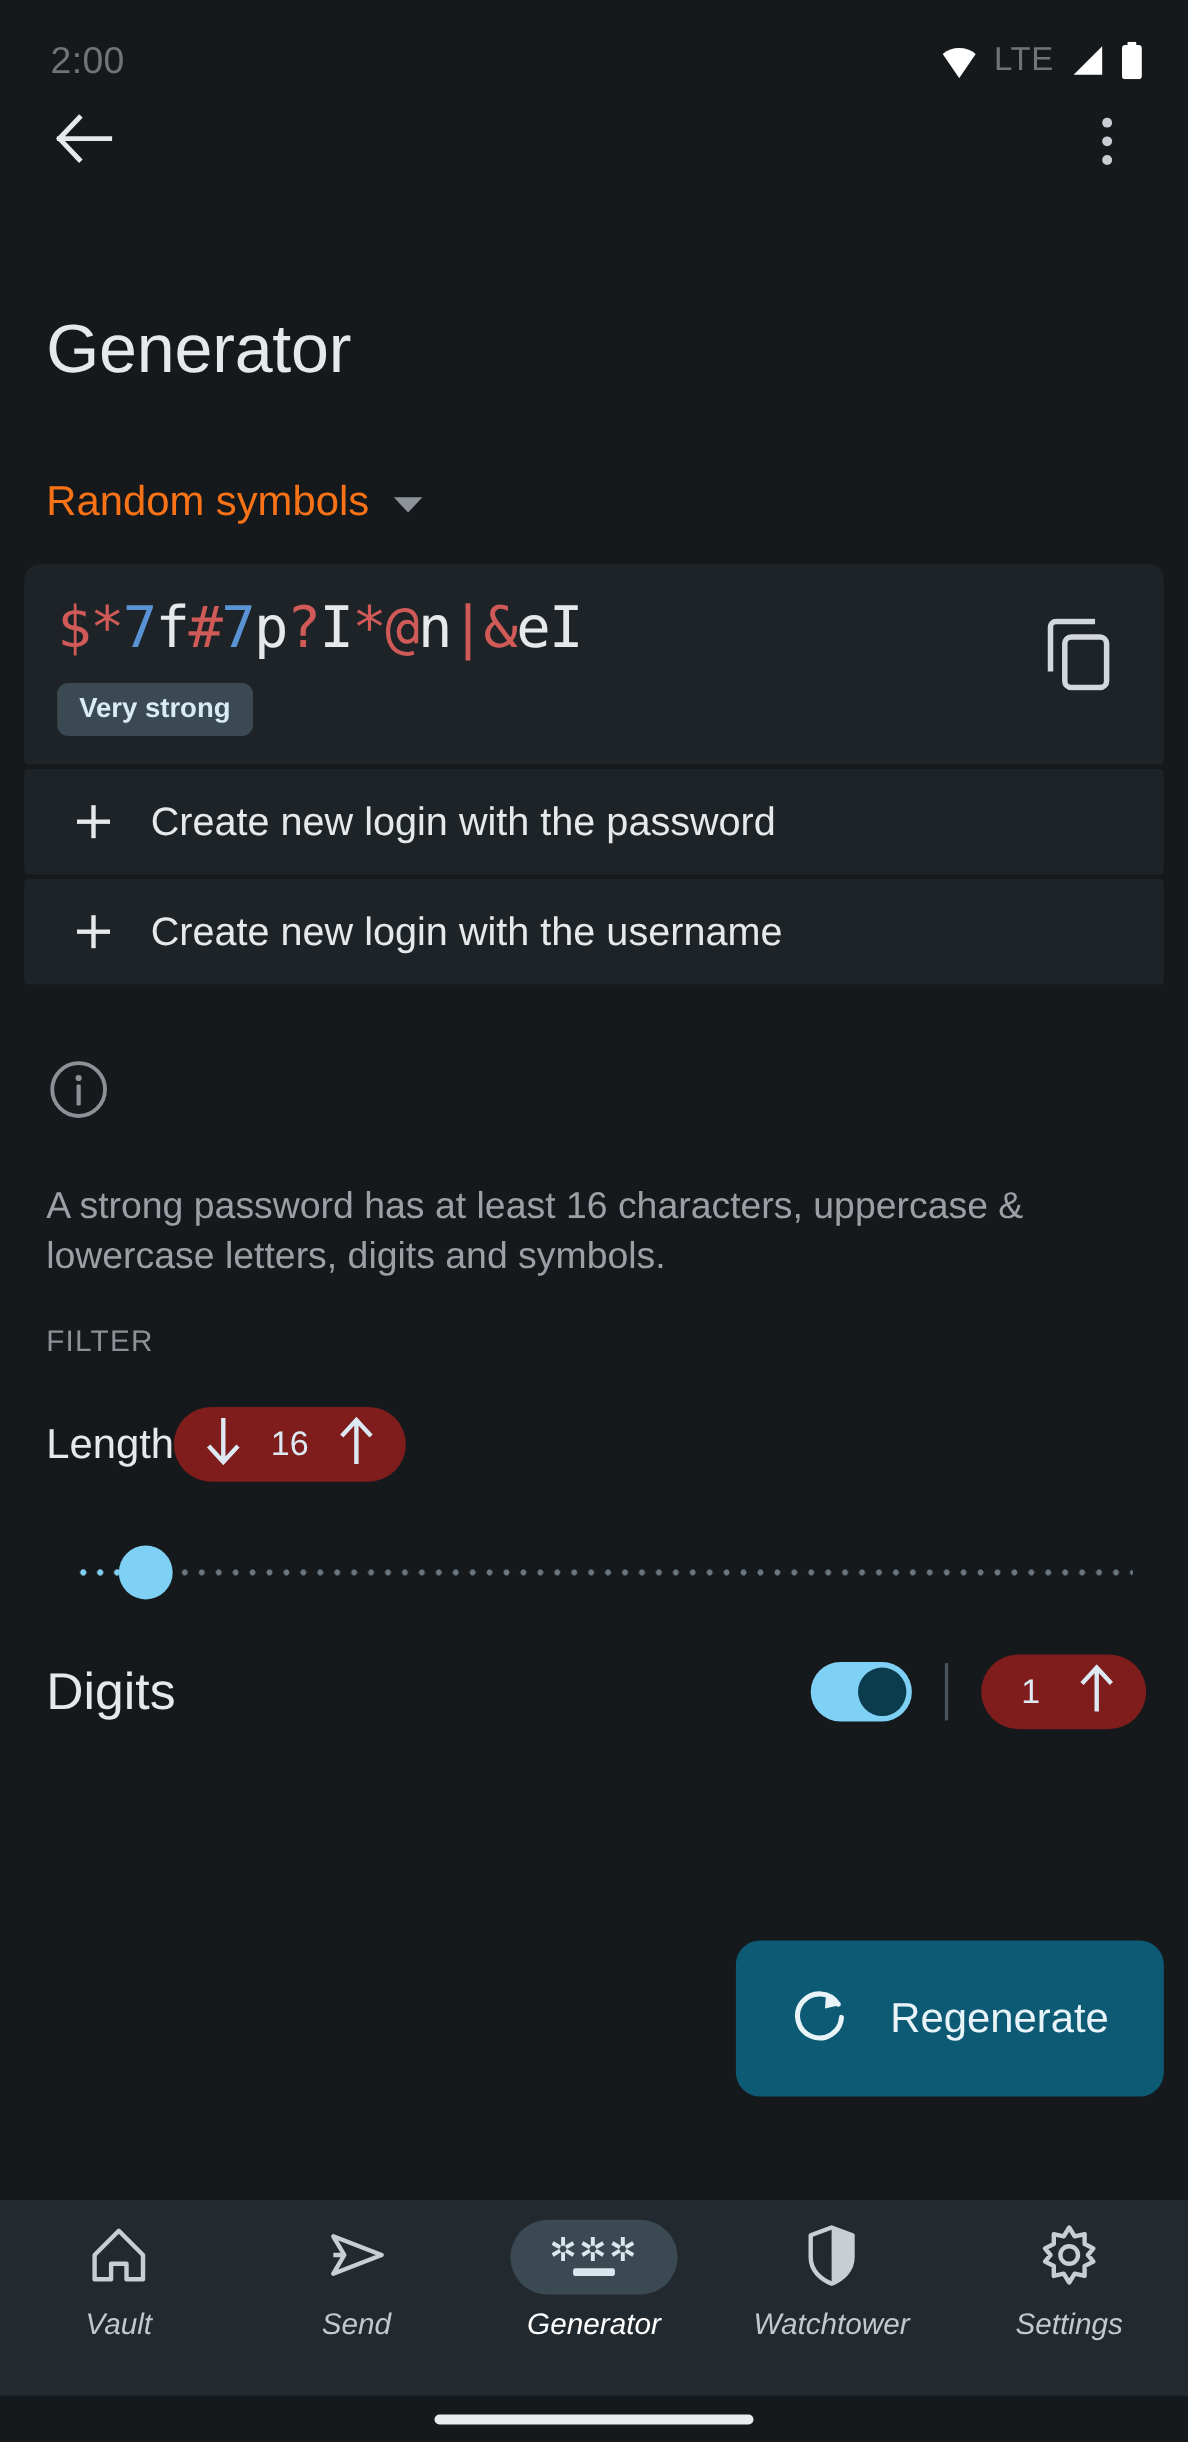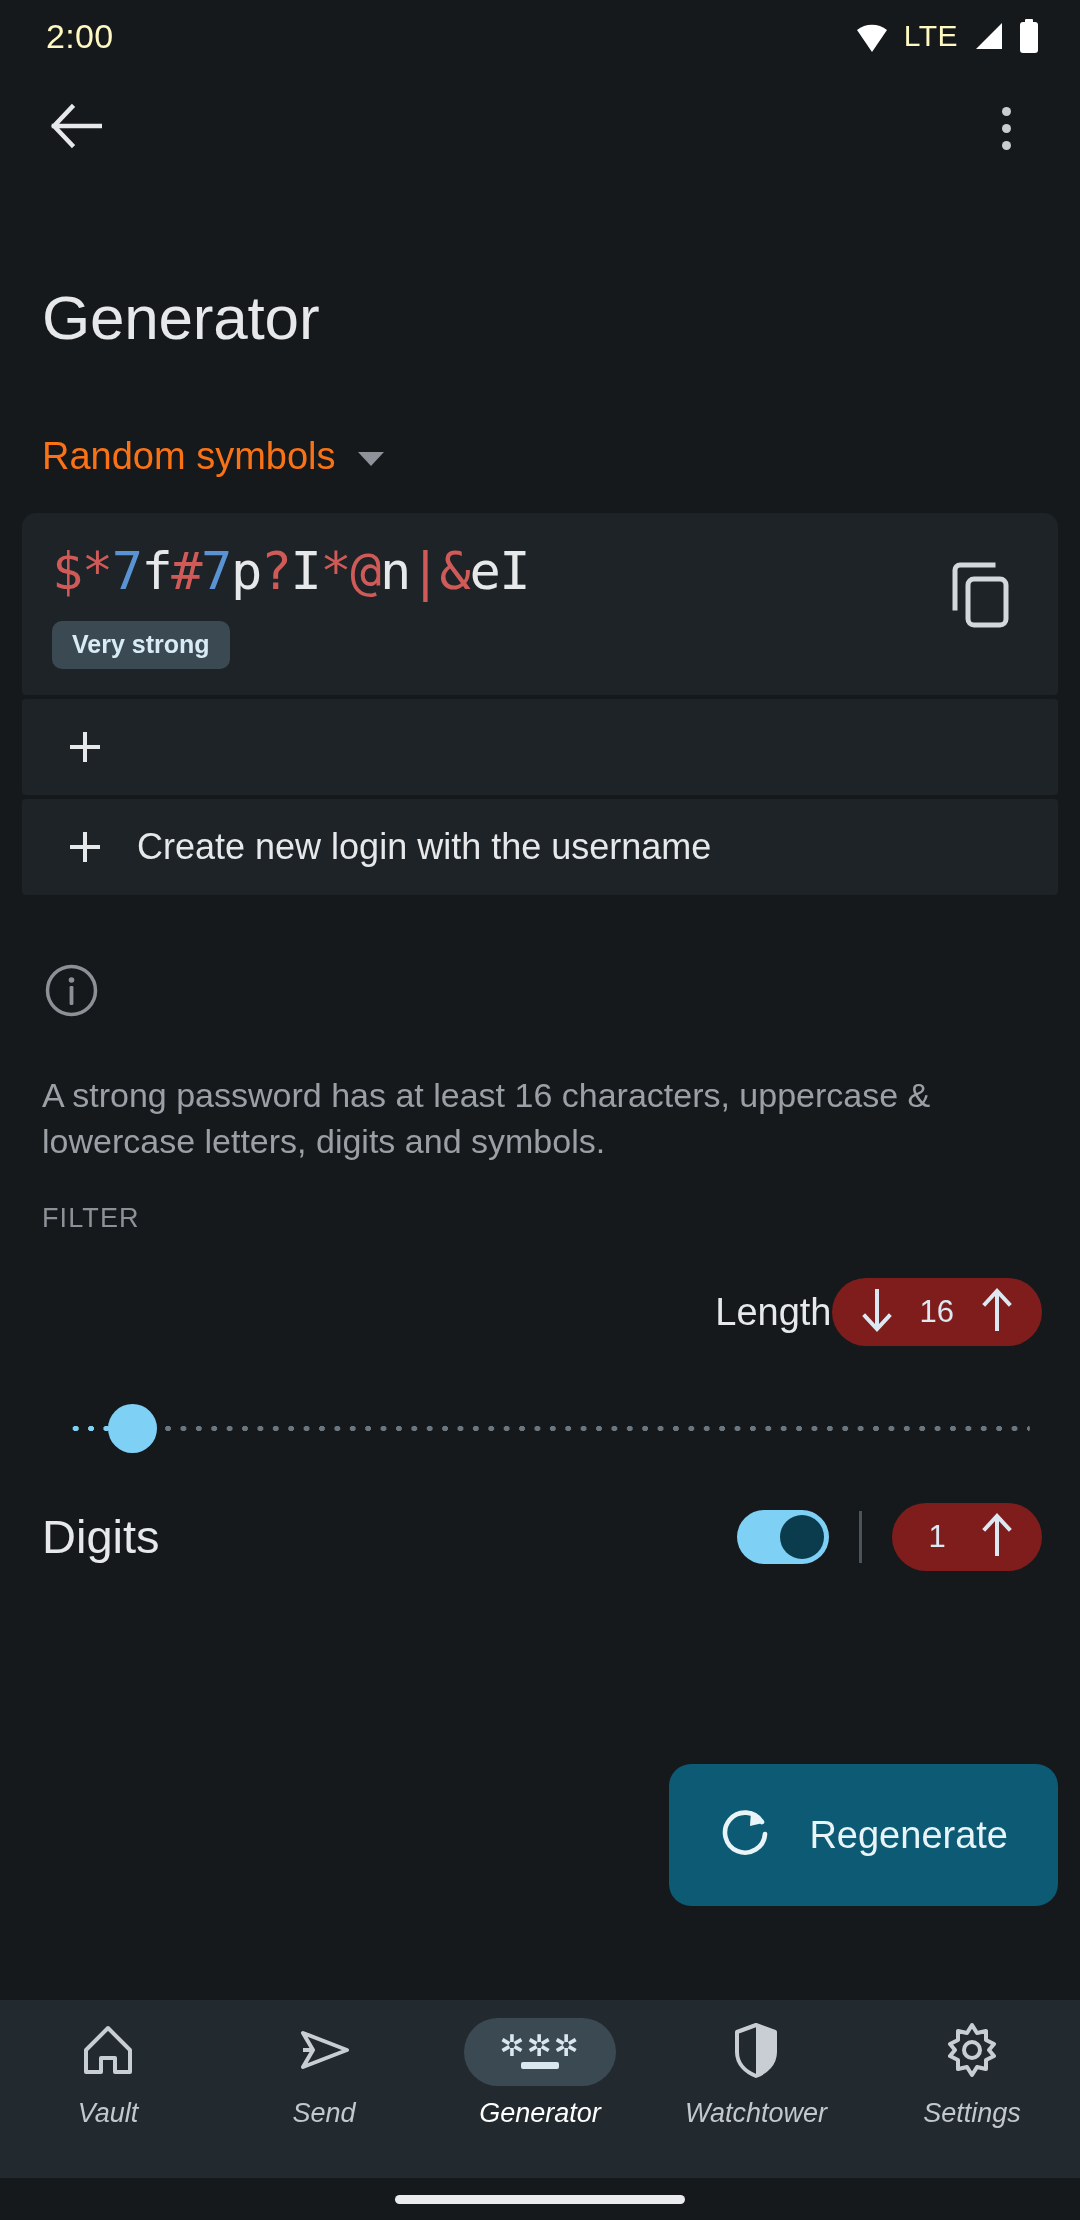--- a/index.html
+++ b/index.html
@@ -17,24 +17,24 @@
     background: #16191c;
     display: flex;
     flex-direction: column;
   }
 
   
   .statusbar {
     height: 72px;
     flex: none;
     display: flex;
-    align-items: center;
+    align-items: flex-end;
     justify-content: space-between;
     padding: 0 40px 0 46px;
-    color: #fef9c3;
+    color: #737373;
   }
   .status-clock {
     font-size: 34px;
     letter-spacing: .3px;
     line-height: 1;
   }
   .status-icons {
     display: flex;
     align-items: center;
     gap: 14px;
@@ -203,21 +203,21 @@
     font-size: 27px;
     letter-spacing: 1.1px;
     color: #8b9196;
   }
 
   
   .length-row {
     margin: 44px 0 0 0;
     display: flex;
     align-items: center;
-    justify-content: flex-end;
+    justify-content: flex-start;
     padding: 0 16px 0 20px;
   }
   .length-label {
     font-size: 38px;
     color: #e6e8ea;
     line-height: 1;
   }
   .stepper {
     background: #7f1d1d;
     border-radius: 34px;
@@ -451,20 +451,21 @@
           <svg width="62" height="66" viewBox="0 0 62 66">
             <path d="M6 46 L6 8 A5 5 0 0 1 11 3 L44 3" stroke="#d3d8dd" stroke-width="5" fill="none" stroke-linecap="square"></path>
             <rect x="19" y="17" width="38" height="46" rx="6" stroke="#d3d8dd" stroke-width="5" fill="none"></rect>
           </svg>
         </span>
       </div>
     </div>
 
     <div class="action-row">
       <span class="plus"></span>
+      <span class="action-label">Create new login with the password</span>
     </div>
     <div class="action-row">
       <span class="plus"></span>
       <span class="action-label">Create new login with the username</span>
     </div>
 
     <div class="info-icon">
       <svg width="55" height="55" viewBox="0 0 55 55">
         <circle cx="27.5" cy="27.5" r="24" stroke="#8b9196" stroke-width="3.5" fill="none"></circle>
         <circle cx="27.5" cy="17" r="2.8" fill="#8b9196"></circle>

